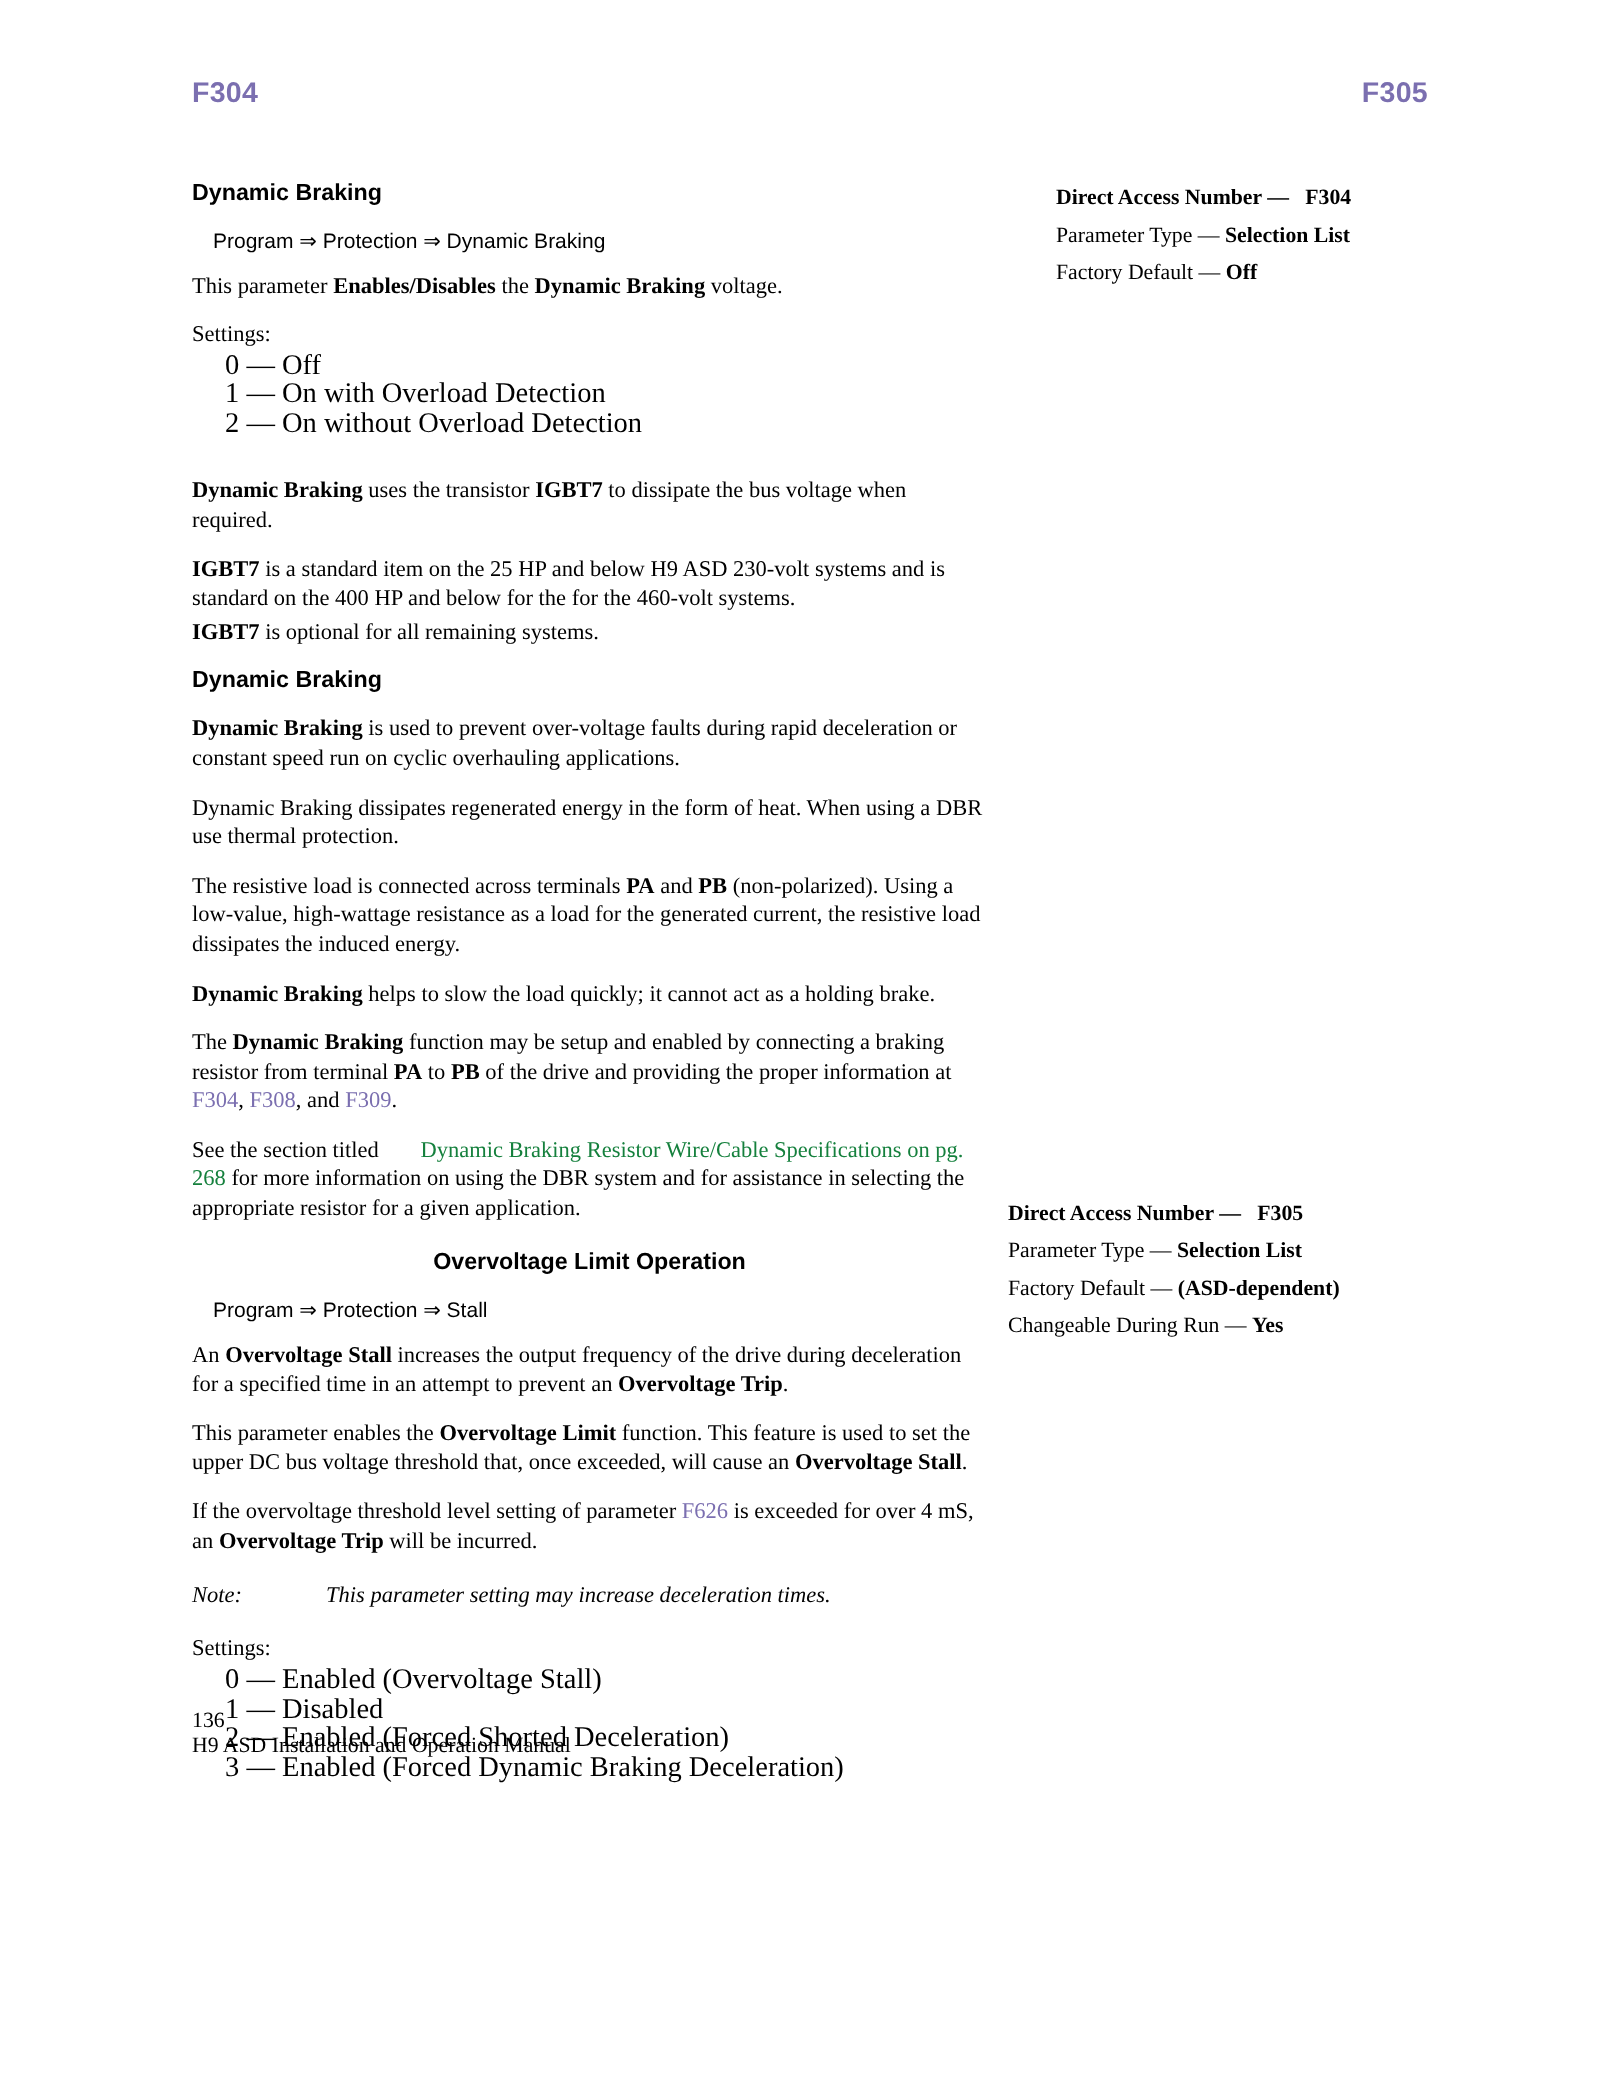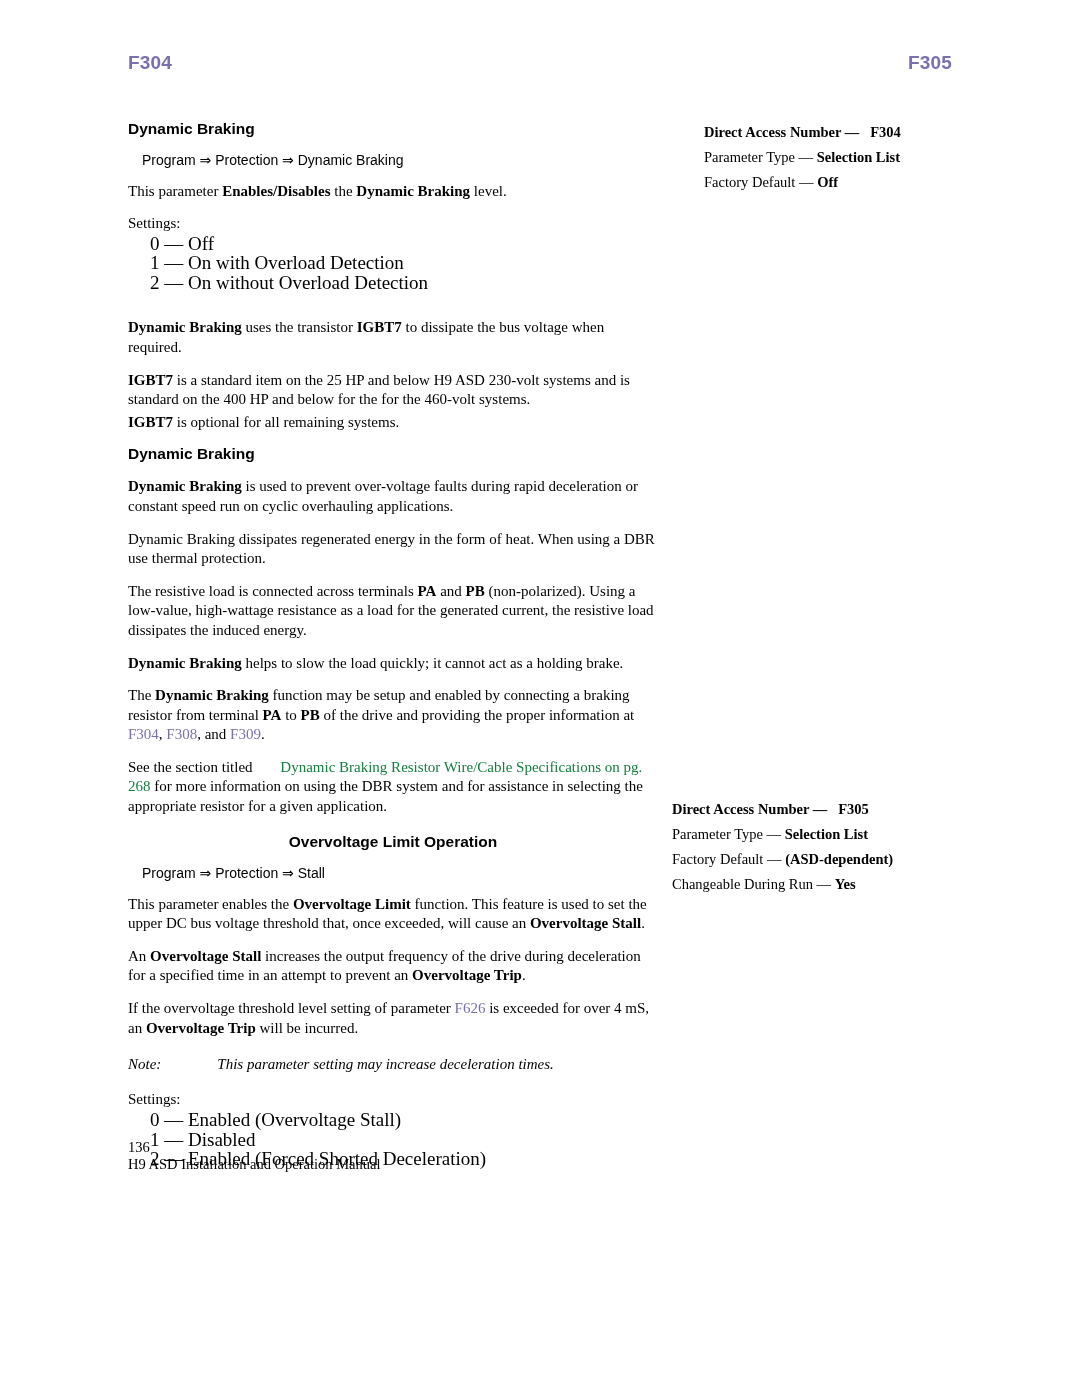--- a/index.html
+++ b/index.html
@@ -123,21 +123,21 @@
     <span class="header-code">F304</span>
     <span class="header-code">F305</span>
   </div>
 
   <div class="col-left">
 
     <h2 class="section-title">Dynamic Braking</h2>
 
     <p class="path">Program ⇒ Protection ⇒ Dynamic Braking</p>
 
-    <p class="para"><span>This parameter </span><span class="b">Enables/Disables</span><span> the </span><span class="b">Dynamic Braking</span><span> level.</span></p>
+    <p class="para"><span>This parameter </span><span class="b">Enables/Disables</span><span> the </span><span class="b">Dynamic Braking</span><span> voltage.</span></p>
 
     <p class="settings-label">Settings:</p>
     <ul class="settings">
       <li>0 — Off</li>
       <li>1 — On with Overload Detection</li>
       <li>2 — On without Overload Detection</li>
     </ul>
 
     <p class="para" style="margin-top:26px;"><span class="b">Dynamic Braking</span><span> uses the transistor </span><span class="b">IGBT7</span><span> to dissipate the bus voltage when required.</span></p>
 
@@ -156,33 +156,34 @@
     <p class="para"><span class="b">Dynamic Braking</span><span> helps to slow the load quickly; it cannot act as a holding brake.</span></p>
 
     <p class="para"><span>The </span><span class="b">Dynamic Braking</span><span> function may be setup and enabled by connecting a braking resistor from terminal </span><span class="b">PA</span><span> to </span><span class="b">PB</span><span> of the drive and providing the proper information at </span><span class="link">F304</span><span>, </span><span class="link">F308</span><span>, and </span><span class="link">F309</span><span>.</span></p>
 
     <p class="para"><span>See the section titled </span><span class="linkblue">Dynamic Braking Resistor Wire/Cable Specifications on pg. 268</span><span> for more information on using the DBR system and for assistance in selecting the appropriate resistor for a given application.</span></p>
 
     <h2 class="section-title" style="margin-top:16px;text-align:center;">Overvoltage Limit Operation</h2>
 
     <p class="path">Program ⇒ Protection ⇒ Stall</p>
 
+    <p class="para"><span>An </span><span class="b">Overvoltage Stall</span><span> increases the output frequency of the drive during deceleration for a specified time in an attempt to prevent an </span><span class="b">Overvoltage Trip</span><span>.</span></p>
+
     <p class="para"><span>This parameter enables the </span><span class="b">Overvoltage Limit</span><span> function. This feature is used to set the upper DC bus voltage threshold that, once exceeded, will cause an </span><span class="b">Overvoltage Stall</span><span>.</span></p>
-
-    <p class="para"><span>An </span><span class="b">Overvoltage Stall</span><span> increases the output frequency of the drive during deceleration for a specified time in an attempt to prevent an </span><span class="b">Overvoltage Trip</span><span>.</span></p>
 
     <p class="para"><span>If the overvoltage threshold level setting of parameter </span><span class="link">F626</span><span> is exceeded for over 4 mS, an </span><span class="b">Overvoltage Trip</span><span> will be incurred.</span></p>
 
     <p class="note-line" style="margin-top:18px;"><span class="note-word">Note:</span><span class="note-indent"></span><span>This parameter setting may increase deceleration times.</span></p>
 
     <p class="settings-label" style="margin-top:18px;">Settings:</p>
     <ul class="settings">
       <li>0 — Enabled (Overvoltage Stall)</li>
       <li>1 — Disabled</li>
       <li>2 — Enabled (Forced Shorted Deceleration)</li>
+      <li>3 — Enabled (Forced Dynamic Braking Deceleration)</li>
     </ul>
   </div>
 
   <div class="right-block-1">
     <div class="info-line"><span class="b">Direct Access Number —</span>&nbsp;&nbsp;&nbsp;<span class="b">F304</span></div>
     <div class="info-line"><span>Parameter Type — </span><span class="b">Selection List</span></div>
     <div class="info-line"><span>Factory Default — </span><span class="b">Off</span></div>
   </div>
 
   <div class="right-block-2">

